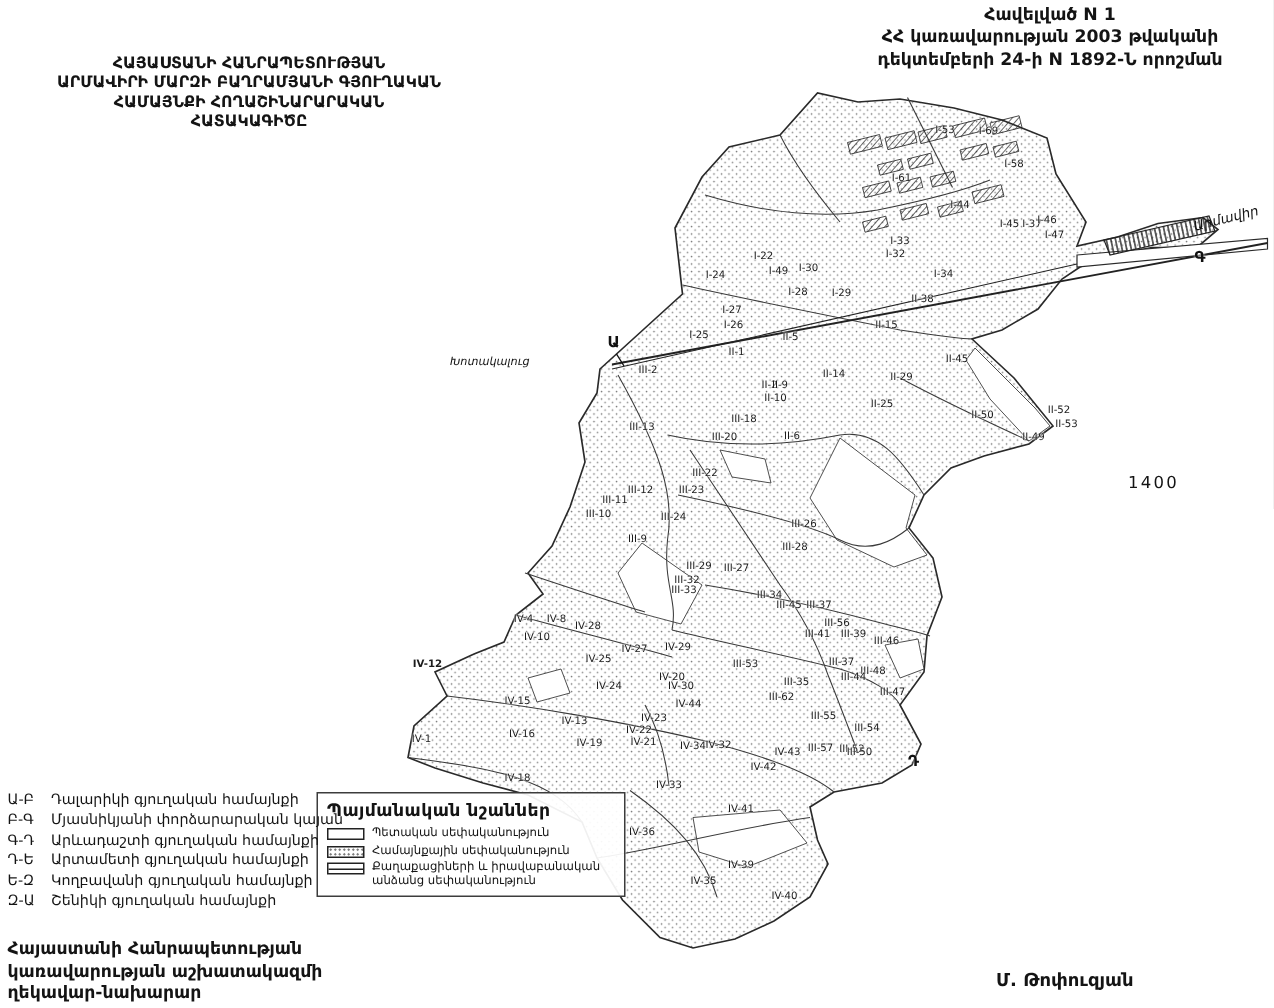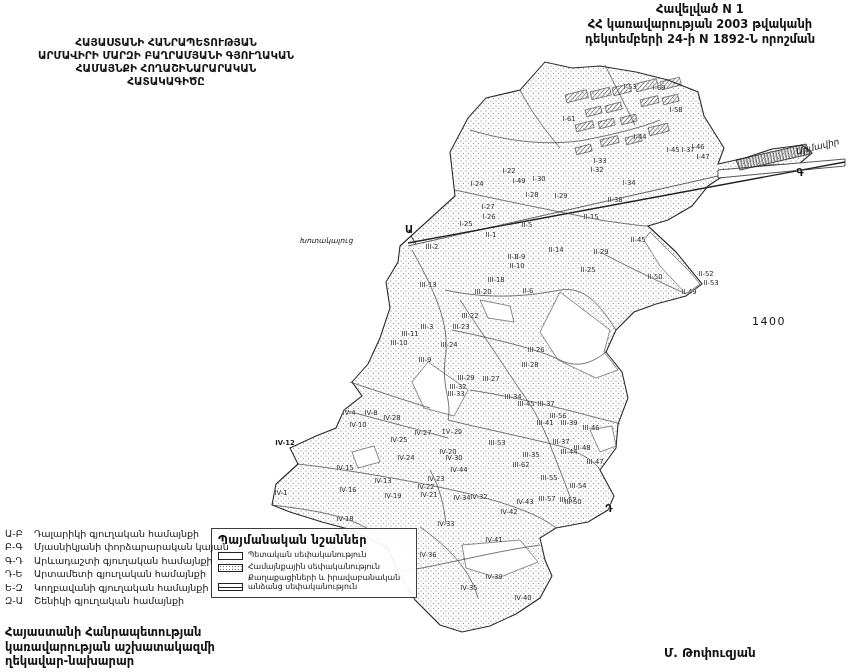--- a/index.html
+++ b/index.html
@@ -15,21 +15,21 @@
           white-space:nowrap;color:#1c1c1c;text-shadow:0 0 2px #fff,0 0 1px #fff}
   .pointlabel{position:absolute;transform:translate(-50%,-50%);font-size:10px;font-weight:bold;
           color:#111;text-shadow:0 0 2px #fff}
   .scale{position:absolute;left:752px;top:315px;font-size:11px;letter-spacing:1.5px}
   .hand{position:absolute;left:795px;top:147px;font-size:9px;font-style:italic;
         transform:rotate(-14deg);transform-origin:left top;white-space:nowrap}
   .areaname{position:absolute;left:300px;top:236px;font-size:7.5px;font-style:italic;white-space:nowrap}
   .legendbox{position:absolute;left:211px;top:528px;width:192px;border:1px solid #3c3c3c;
              background:rgba(255,255,255,.93);padding:4px 6px 6px}
   .legendbox h3{margin:0 0 4px;font-size:11.5px;font-weight:bold;letter-spacing:.3px}
-  .litem{display:flex;align-items:flex-end;margin-top:2.5px;font-size:7.8px;line-height:8.6px}
+  .litem{display:flex;align-items:flex-start;margin-top:2.5px;font-size:7.8px;line-height:8.6px}
   .sw{width:25px;height:8px;border:1px solid #222;margin-right:5px;margin-top:1px;flex:none;background:#fff;box-sizing:border-box}
   .sw-community{background-image:radial-gradient(#6f6f6f .6px,transparent .75px);background-size:3px 3px}
   .sw-private{position:relative}
   .sw-private::after{content:"";position:absolute;left:0;right:0;top:2.5px;border-top:1.5px solid #222}
   .codes{position:absolute;left:5px;top:527px;font-size:9.5px;line-height:13.4px;white-space:nowrap}
   .codes .row{display:flex}
   .codes .code{width:29px;flex:none}
   .footerleft{position:absolute;left:5px;top:625px;font-weight:bold;font-size:11.5px;line-height:14.5px}
   .sig{position:absolute;left:664px;top:646px;font-weight:bold;font-size:12px}
 </style>
@@ -121,21 +121,21 @@
       <rect x="575" y="148" width="16" height="7" transform="rotate(-14 575 148)"></rect>
     </g>
 
     <line x1="411" y1="236" x2="416" y2="244" stroke="#111" stroke-width="0.9"></line>
   </svg>
 
   <div id="parcel-layer">
       <div class="plabel" style="left: 630px; top: 87px;">I-53</div>
       <div class="plabel" style="left: 659px; top: 88px;">I-69</div>
       <div class="plabel" style="left: 676px; top: 110px;">I-58</div>
-      <div class="plabel" style="left: 569px; top: 119px;">I-61</div>
+      <div class="plabel" style="left: 601px; top: 119px;">I-61</div>
       <div class="plabel" style="left: 622px; top: 137px; padding-left: 36px;">I-44</div>
       <div class="plabel" style="left: 688px; top: 150px;">I-37</div>
       <div class="plabel" style="left: 673px; top: 150px;">I-45</div>
       <div class="plabel" style="left: 698px; top: 147px;">I-46</div>
       <div class="plabel" style="left: 703px; top: 157px;">I-47</div>
       <div class="plabel" style="left: 600px; top: 161px;">I-33</div>
       <div class="plabel" style="left: 597px; top: 170px;">I-32</div>
       <div class="plabel" style="left: 509px; top: 171px;">I-22</div>
       <div class="plabel" style="left: 519px; top: 181px;">I-49</div>
       <div class="plabel" style="left: 539px; top: 179px;">I-30</div>
@@ -160,21 +160,21 @@
       <div class="plabel" style="left: 655px; top: 277px;">II-50</div>
       <div class="plabel" style="left: 706px; top: 274px;">II-52</div>
       <div class="plabel" style="left: 711px; top: 283px;">II-53</div>
       <div class="plabel" style="left: 689px; top: 292px;">II-49</div>
       <div class="plabel" style="left: 528px; top: 291px;">II-6</div>
       <div class="plabel" style="left: 432px; top: 247px;">III-2</div>
       <div class="plabel" style="left: 428px; top: 285px;">III-13</div>
       <div class="plabel" style="left: 496px; top: 280px;">III-18</div>
       <div class="plabel" style="left: 483px; top: 292px;">III-20</div>
       <div class="plabel" style="left: 470px; top: 316px;">III-22</div>
-      <div class="plabel" style="left: 427px; top: 327px;">III-3</div>
+      <div class="plabel" style="left: 427px; top: 327px;">III-12</div>
       <div class="plabel" style="left: 461px; top: 327px;">III-23</div>
       <div class="plabel" style="left: 410px; top: 334px;">III-11</div>
       <div class="plabel" style="left: 399px; top: 343px;">III-10</div>
       <div class="plabel" style="left: 449px; top: 345px;">III-24</div>
       <div class="plabel" style="left: 536px; top: 350px;">III-26</div>
       <div class="plabel" style="left: 425px; top: 360px;">III-9</div>
       <div class="plabel" style="left: 530px; top: 365px;">III-28</div>
       <div class="plabel" style="left: 466px; top: 378px;">III-29</div>
       <div class="plabel" style="left: 491px; top: 379px;">III-27</div>
       <div class="plabel" style="left: 458px; top: 387px;">III-32</div>
@@ -196,21 +196,21 @@
       <div class="plabel" style="left: 549px; top: 478px;">III-55</div>
       <div class="plabel" style="left: 568px; top: 480px; margin-top: 20px;">III-52</div>
       <div class="plabel" style="left: 578px; top: 486px;">III-54</div>
       <div class="plabel" style="left: 547px; top: 499px;">III-57</div>
       <div class="plabel" style="left: 573px; top: 502px;">III-50</div>
       <div class="plabel" style="left: 349px; top: 413px;">IV-4</div>
       <div class="plabel" style="left: 371px; top: 413px;">IV-8</div>
       <div class="plabel" style="left: 392px; top: 418px;">IV-28</div>
       <div class="plabel" style="left: 358px; top: 425px;">IV-10</div>
       <div class="plabel" style="left: 423px; top: 433px;">IV-27</div>
-      <div class="plabel" style="left: 452px; top: 432px; font-family: Liberation Mono, monospace;">IV-29</div>
+      <div class="plabel" style="left: 452px; top: 432px;">IV-29</div>
       <div class="plabel" style="left: 399px; top: 440px;">IV-25</div>
       <div class="plabel" style="left: 448px; top: 452px;">IV-20</div>
       <div class="plabel" style="left: 406px; top: 458px;">IV-24</div>
       <div class="plabel" style="left: 454px; top: 458px;">IV-30</div>
       <div class="plabel" style="left: 285px; top: 443px; font-weight: bold;">IV-12</div>
       <div class="plabel" style="left: 345px; top: 468px;">IV-15</div>
       <div class="plabel" style="left: 459px; top: 470px;">IV-44</div>
       <div class="plabel" style="left: 436px; top: 479px;">IV-23</div>
       <div class="plabel" style="left: 383px; top: 481px;">IV-13</div>
       <div class="plabel" style="left: 426px; top: 487px;">IV-22</div>

